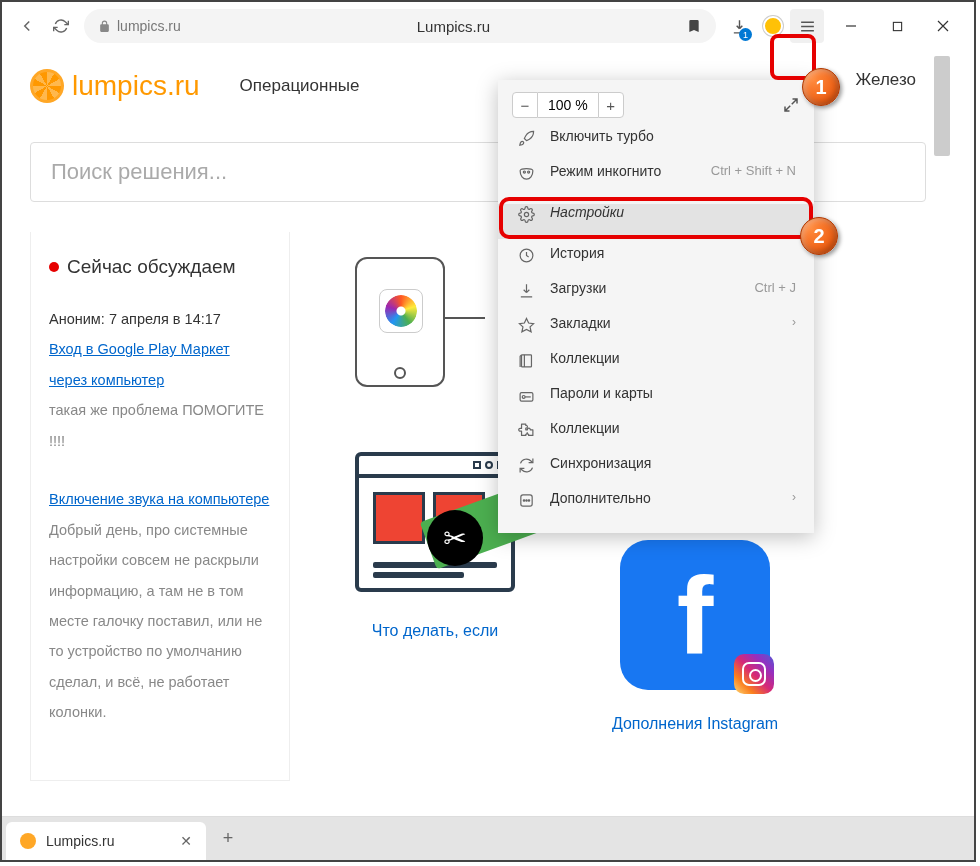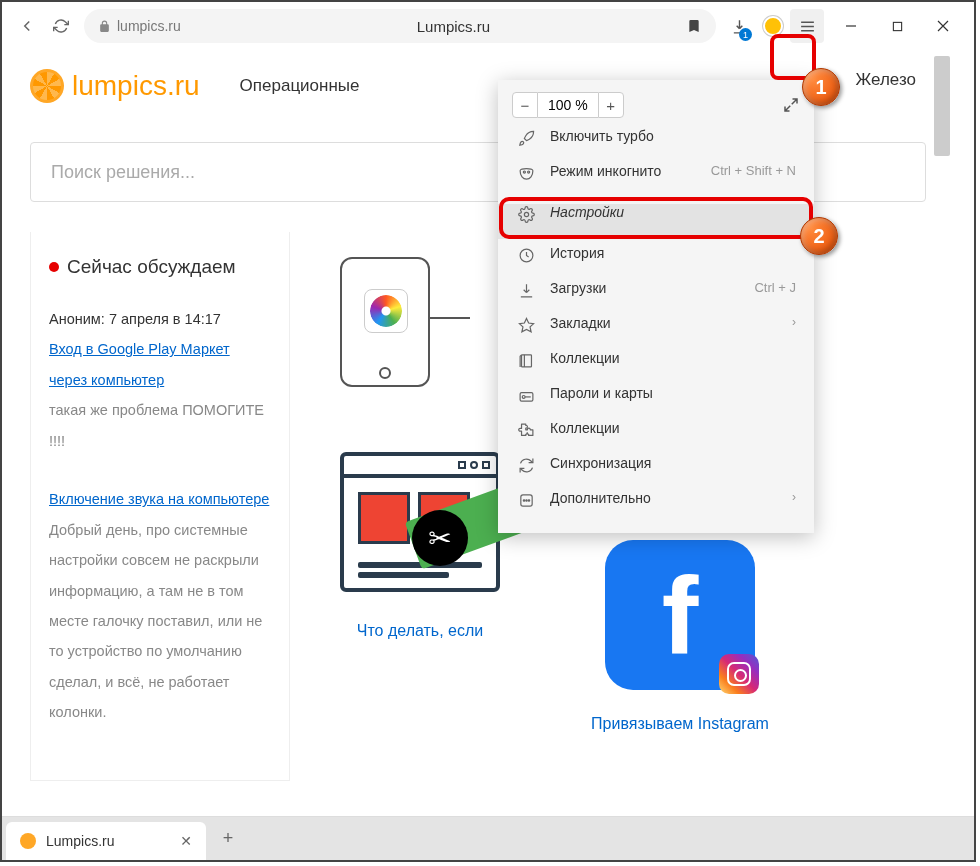--- a/index.html
+++ b/index.html
@@ -34,23 +34,23 @@
 
 
 .page-content { position: absolute; top: 48px; left: 28px; right: 48px; bottom: 48px; overflow: hidden; }
 .site-header { display: flex; align-items: center; height: 72px; }
 .logo { display: flex; align-items: center; font-size: 28px; color: #f90; margin-right: 40px; }
 .logo-icon { width: 34px; height: 34px; border-radius: 50%; background: #ffa726; margin-right: 8px; position: relative; }
 .logo-icon::before { content: ''; position: absolute; width: 28px; height: 28px; top: 3px; left: 3px; border-radius: 50%; background: repeating-conic-gradient(#ffb84d 0deg 30deg, #ff9800 30deg 60deg); }
 .nav-link { font-size: 17px; color: #333; margin-right: 20px; }
 .nav-jelezo { position: absolute; top: 20px; right: 10px; font-size: 17px; color: #333; }
 
-.search-box { margin-top: 20px; border: 1px solid #ddd; border-radius: 4px; height: 60px; display: flex; align-items: center; padding: 0 20px; color: #aaa; font-size: 18px; width: 100%; }
-
-.columns { display: flex; margin-top: 30px; gap: 30px; }
+.search-box { margin-top: 20px; border: 1px solid #ddd; border-radius: 4px; height: 60px; display: flex; align-items: center; padding: 0 20px; color: #aaa; font-size: 22px; width: 100%; }
+
+.columns { display: flex; margin-top: 30px; gap: 45px; }
 .sidebar { width: 260px; border: 1px solid #eee; border-top: none; padding: 24px 18px; }
 .discuss-title { font-size: 19px; color: #333; display: flex; align-items: center; margin-bottom: 26px; }
 .red-dot { width: 10px; height: 10px; background: #e60000; border-radius: 50%; margin-right: 8px; }
 .comment { margin-bottom: 28px; font-size: 14.5px; line-height: 2.1; }
 .comment-meta { color: #333; }
 .comment-link { color: #0066cc; text-decoration: underline; cursor: pointer; }
 .comment-text { color: #888; }
 
 .main-area { flex: 1; display: flex; gap: 60px; padding-top: 10px; }
 .card { width: 200px; text-align: center; }
@@ -353,21 +353,21 @@
         </div>
         <div class="card" style="margin-top:40px">
           <div class="card-img">
             <div class="fb-tile">
                   <span class="fb-f">f</span>
               <div class="ig-badge">
                     <div class="ig-cam"></div>
                   </div>
             </div>
           </div>
-          <div class="card-title">Привязываем Instagram</div>
+          <div class="card-title">Дополнения Instagram</div>
         </div>
       </div>
     </div>
   </div>
 </div>
 
 <div class="scrollbar"></div>
 
 <div class="tab-bar">
   <div class="tab">

